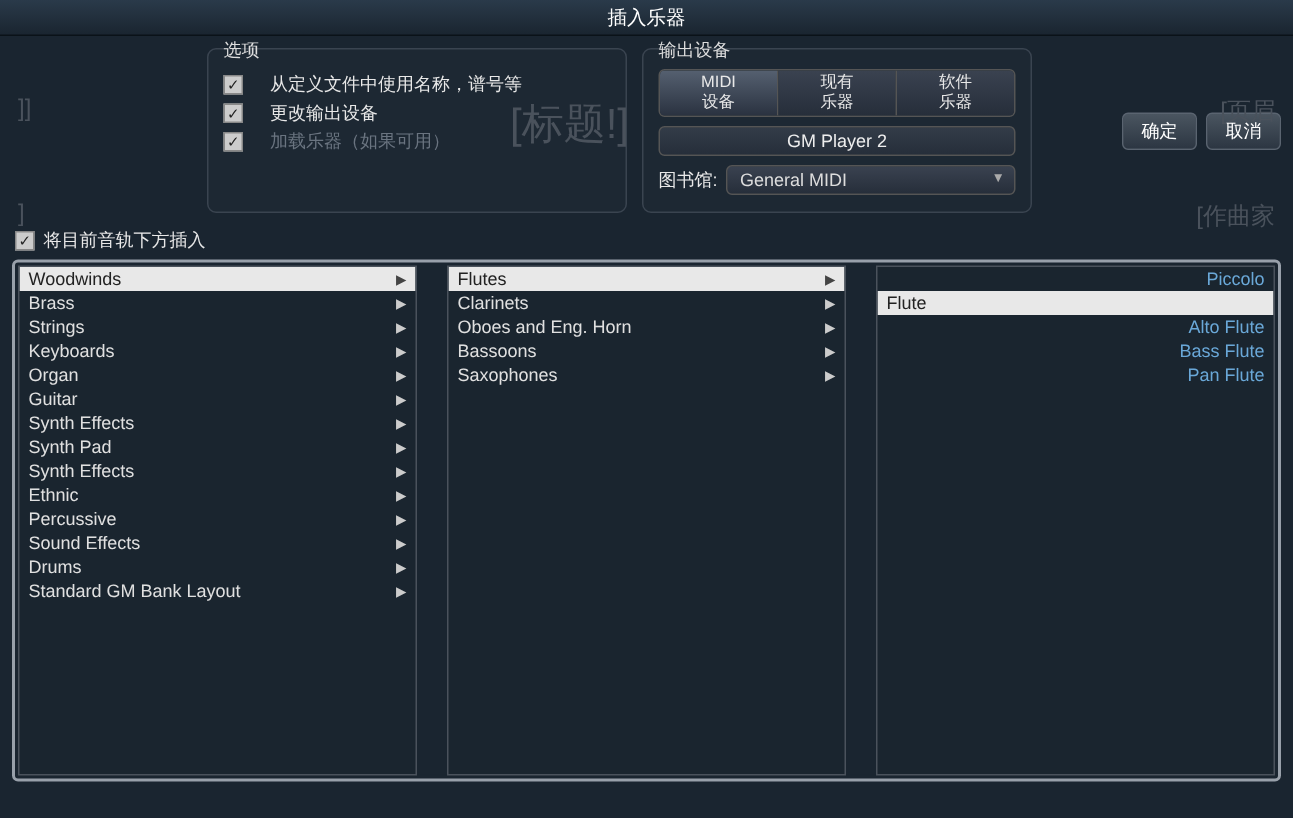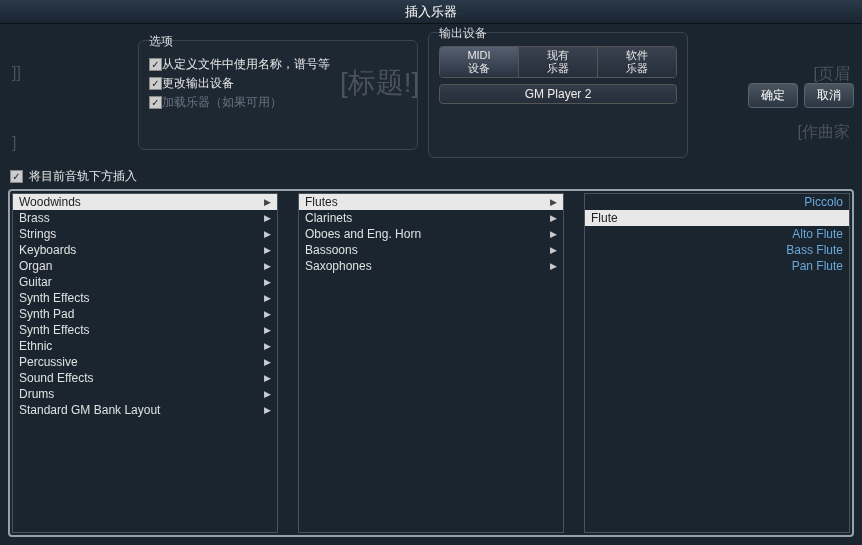--- a/index.html
+++ b/index.html
@@ -3,24 +3,24 @@
 <meta charset="utf-8">
 <style>
 * { margin: 0; padding: 0; box-sizing: border-box; font-family: "Microsoft YaHei", sans-serif; }
 body { background: #1a2530; width: 862px; height: 545px; overflow: hidden; color: #e8e8e8; font-size: 12px; }
 .titlebar { height: 24px; background: linear-gradient(to bottom, #2a3a4a, #1a2530); text-align: center; line-height: 24px; font-size: 13px; color: #fff; border-bottom: 1px solid #0a1218; }
 .main { position: relative; height: 521px; padding: 8px; }
 .top-row { display: flex; gap: 10px; align-items: center; }
 .panel { border: 1px solid #3a4450; border-radius: 6px; padding: 6px 10px 10px; background: rgba(40,50,60,.25); }
 .panel-label { position: relative; top: -14px; font-size: 12px; color: #ddd; margin-bottom: -10px; }
 .options { width: 280px; height: 110px; margin-left: 130px; }
-.outputs { width: 260px; height: 126px; }
+.outputs { width: 260px; height: 110px; }
 .buttons { display: flex; flex-direction: row; gap: 6px; margin-left: auto; }
 .btn { background: linear-gradient(to bottom,#4a5560,#2c3642); border: 1px solid #5a6470; border-radius: 4px; color: #fff; padding: 3px 12px; font-size: 12px; cursor: pointer; min-width: 44px; text-align: center; }
-.check-row { display: flex; align-items: center; gap: 0; margin: 2px 0; }
+.check-row { display: flex; align-items: center; gap: 18px; margin: 2px 0; }
 .check { width: 13px; height: 13px; border: 1px solid #888; background: #ccc; display: inline-flex; align-items: center; justify-content: center; font-size: 10px; color: #222; }
 .check.on::after { content: "✓"; }
 .disabled { color: #6a7480; }
 .seg { display: flex; border: 1px solid #555; border-radius: 4px; overflow: hidden; margin-bottom: 6px; }
 .seg-item { flex: 1; text-align: center; padding: 2px 6px; background: linear-gradient(to bottom,#3a4250,#262e3a); border-right: 1px solid #555; cursor: pointer; font-size: 11px; line-height: 1.2; }
 .seg-item:last-child { border-right: none; }
 .seg-item.active { background: linear-gradient(to bottom,#556070,#2a3240); }
 .field { background: linear-gradient(to bottom,#333c48,#262e3a); border: 1px solid #555; border-radius: 4px; padding: 2px 8px; width: 100%; text-align: center; font-size: 12px; color: #eee; margin-bottom: 6px; }
 .select-row { display: flex; align-items: center; gap: 6px; }
 .select { flex: 1; background: linear-gradient(to bottom,#3a4250,#262e3a); border: 1px solid #555; border-radius: 4px; padding: 2px 8px; position: relative; color: #ddd; font-size: 12px; }
@@ -28,21 +28,21 @@
 .insert-check { margin: 10px 0 4px 2px; display: flex; align-items: center; gap: 6px; }
 .browser { display: flex; gap: 20px; border: 2px solid #98a0aa; border-radius: 4px; padding: 2px; height: 348px; }
 .col { flex: 1; border: 1px solid #4a525c; background: rgba(30,40,50,.15); overflow: hidden; position: relative; }
 .list-item { padding: 1px 6px; font-family: "Courier New", monospace; font-size: 12px; color: #e0e0e0; display: flex; justify-content: space-between; align-items: center; cursor: pointer; }
 .list-item.sel { background: #e8e8e8; color: #222; }
 .list-item.alt { color: #6aa8d8; justify-content: flex-end; }
 .arrow { font-size: 9px; color: #ccc; }
 .list-item.sel .arrow { color: #444; }
 .bg-title { top: 40px; left: 340px; position: absolute; color: #4a525c; font-size: 28px; }
 .bg-right { top: 40px; right: 12px; position: absolute; color: #4a525c; font-size: 16px; }
-.bg-right2 { top: 98px; right: 12px; position: absolute; color: #4a525c; font-size: 16px; }
+.bg-right2 { top: 110px; right: 12px; position: absolute; color: #4a525c; font-size: 16px; }
 .bg-left { top: 110px; left: 12px; position: absolute; color: #4a525c; font-size: 16px; }
 .bg-left1 { top: 40px; left: 12px; position: absolute; color: #4a525c; font-size: 16px; }
 </style>
 </head>
 <body>
 
 <div class="titlebar">插入乐器</div>
 <div class="main">
   <div class="bg-title">[标题!]</div>
   <div class="bg-right">[页眉</div>
@@ -77,20 +77,24 @@
           <div class="seg-item">
             <div>现有</div>
             <div>乐器</div>
           </div>
           <div class="seg-item">
             <div>软件</div>
             <div>乐器</div>
           </div>
         </div>
       <div class="field">GM Player 2</div>
+      <div class="select-row">
+        <span>图书馆:</span>
+        <div class="select">General MIDI</div>
+      </div>
     </div>
 
     <div class="buttons">
       <div class="btn">确定</div>
       <div class="btn">取消</div>
     </div>
   </div>
 
   <div class="insert-check">
     <span class="check on"></span>

